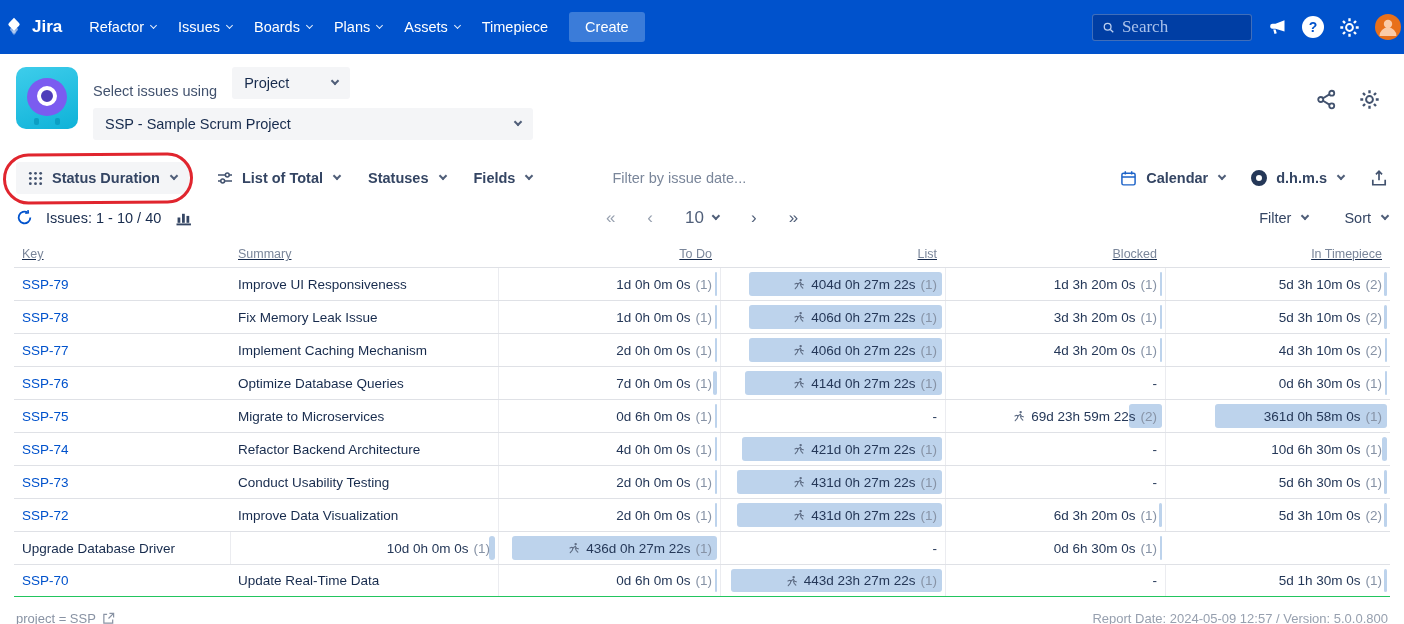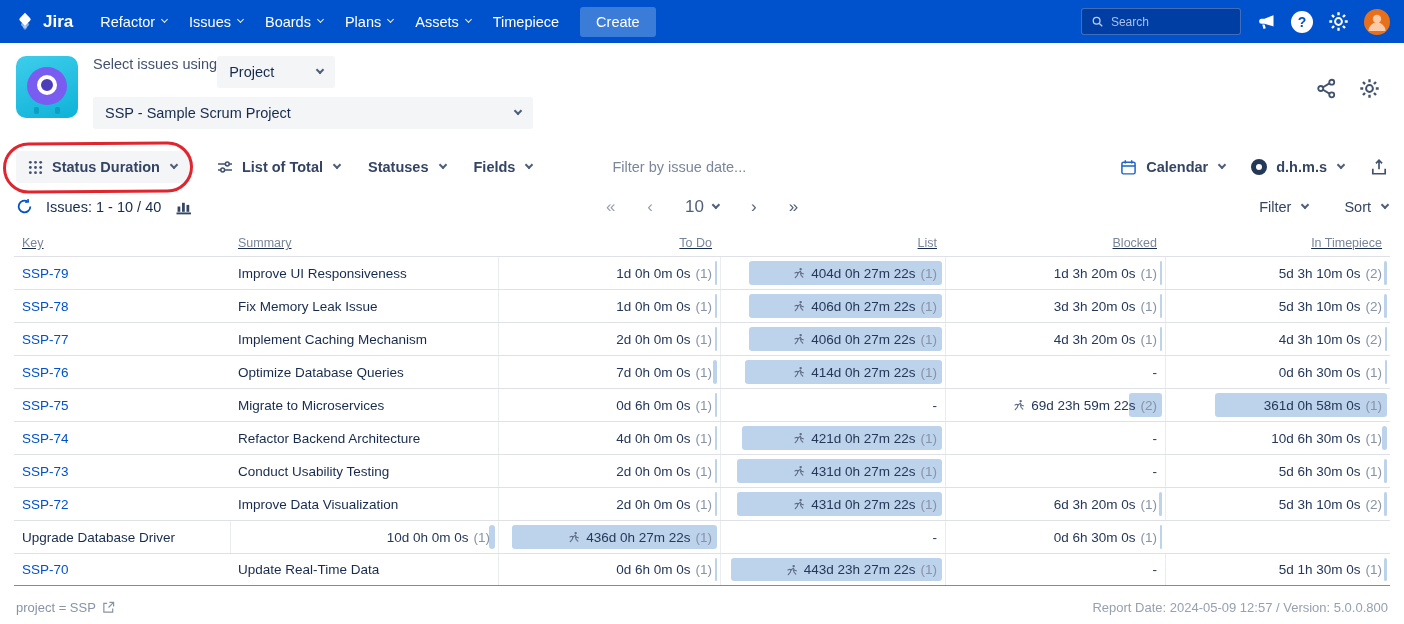--- a/index.html
+++ b/index.html
@@ -9,42 +9,42 @@
     background: #fff; color: #172B4D; overflow: hidden; font-size: 14px;
   }
   .chev {
     display: inline-block; width: 6px; height: 6px;
     border-right: 2px solid currentColor; border-bottom: 2px solid currentColor;
     transform: rotate(45deg); margin-top: -4px; flex: 0 0 auto;
   }
   button { font-family: inherit; cursor: pointer; }
 
   
-  .navbar { height: 43px; background: #0052CC; display: flex; align-items: center; padding: 0 14px; }
+  .navbar { height: 54px; background: #0052CC; display: flex; align-items: center; padding: 0 3px; }
   .brand { display: flex; align-items: center; gap: 7px; color: #fff; font-size: 17px; font-weight: bold; margin-right: 16px; }
   .nav-menus { display: flex; align-items: center; }
   .nav-item { background: none; border: none; color: #fff; font-size: 14.5px; display: flex; align-items: center; gap: 7px; padding: 8px 11px; }
   .nav-item .chev { width: 5px; height: 5px; border-width: 1.5px; opacity: .9; }
   .create-btn { background: #3B7CD9; color: #fff; border: none; border-radius: 3px; font-size: 14.5px; padding: 7px 16px; margin-left: 10px; }
   .nav-right { margin-left: auto; display: flex; align-items: center; gap: 15px; }
   .search-box { display: flex; align-items: center; gap: 7px; background: rgba(0,10,60,.28); border: 1px solid rgba(255,255,255,.25); border-radius: 3px; height: 27px; width: 160px; padding: 0 9px; color: #BCD0F0; }
-  .search-box input { background: transparent; border: none; outline: none; color: #f0abfc; font-size: 12px; width: 100%; font-family: Liberation Sans, sans-serif; }
+  .search-box input { background: transparent; border: none; outline: none; color: #f0abfc; font-size: 17px; width: 100%; font-family: Liberation Serif, serif; }
   .search-box input::placeholder { color: #A9C1EA; }
   .icon-btn { background: none; border: none; color: #fff; display: flex; align-items: center; }
   .help-circle { width: 22px; height: 22px; border-radius: 50%; background: #fff; color: #0052CC; font-weight: bold; font-size: 14px; display: flex; align-items: center; justify-content: center; }
 
   
   .app-header { display: flex; padding: 13px 16px 10px; gap: 15px; align-items: flex-start; }
   .app-icon { width: 62px; height: 62px; border-radius: 10px; background: linear-gradient(160deg,#3ECDEB,#0EB2D8); position: relative; flex: 0 0 auto; }
   .app-icon .eye { position: absolute; inset: 11px 11px 13px 11px; border-radius: 50%; background: #7B5CF0; }
   .app-icon .pupil { position: absolute; width: 20px; height: 20px; border: 4px solid #fff; border-radius: 50%; left: 50%; top: 46%; transform: translate(-50%,-50%); background: #4E3DBA; }
   .app-icon .foot { position: absolute; bottom: 4px; width: 5px; height: 7px; background: #0B9FC4; border-radius: 2px; }
   .app-icon .foot.l { left: 18px; } .app-icon .foot.r { right: 18px; }
   .selectors { display: flex; flex-direction: column; gap: 9px; }
-  .select-row { display: flex; align-items: flex-start; }
+  .select-row { display: flex; align-items: flex-end; gap: 15px; }
   .select-label { color: #42526E; font-size: 14.5px; }
   .dropdown { background: #F4F5F7; border: none; border-radius: 3px; padding: 8px 12px; font-size: 14.5px; color: #172B4D; display: flex; align-items: center; justify-content: space-between; gap: 10px; }
   .dropdown .chev { color: #505F79; }
   .dropdown.mode { min-width: 118px; }
   .dropdown.project { min-width: 440px; }
   .header-actions { margin-left: auto; display: flex; gap: 22px; color: #42526E; align-items: center; padding: 22px 8px 0 0; }
   .header-actions .icon-btn { color: #42526E; }
 
   
   .toolbar { display: flex; align-items: center; padding: 12px 16px; position: relative; gap: 28px; }

